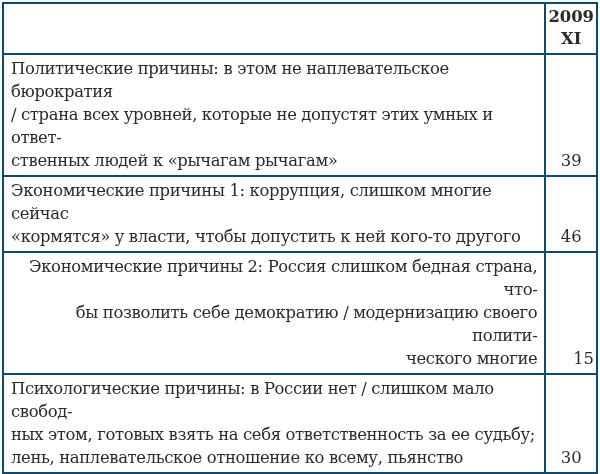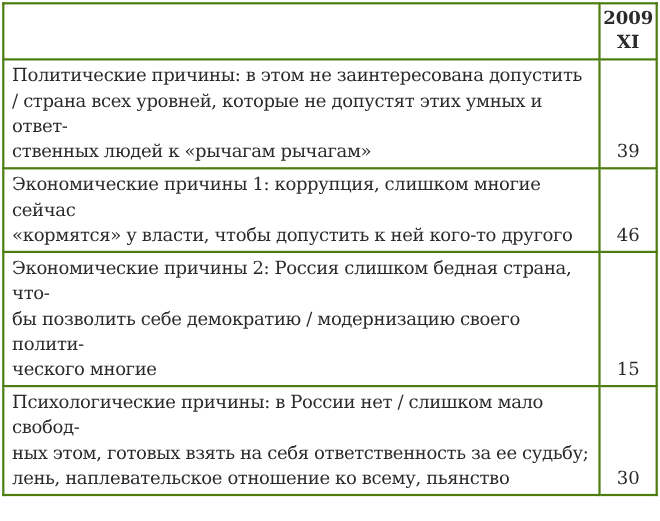--- a/index.html
+++ b/index.html
@@ -7,49 +7,49 @@
   table {
     position: absolute; left: 2px; top: 2px;
     width: 596px;
     border-collapse: collapse;
     font-family: "DejaVu Serif", "Liberation Serif", serif;
     font-size: 16.4px;
     color: #2a2a2a;
     line-height: 23px;
   }
   td, th {
-    border: 2px solid #4d7c0f;
+    border: 2px solid #0c4a6e;
     vertical-align: bottom;
     padding: 2px 7px 3px 7px;
     font-weight: normal;
   }
   td.label { text-align: left; letter-spacing: -0.35px; }
   td.val, th.val { width: 36px; text-align: center; padding: 2px 2px 3px 2px; }
   th.val { font-weight: bold; line-height: 22px; padding-top: 2px; padding-bottom: 3px; }
   tr.head th { height: 44px; }
   tr.r1 td { height: 70px; }
   tr.r2 td { height: 46px; margin-top: 32px; }
-  tr.r3 td { height: 70px; }
+  tr.r3 td { height: 70px; text-align: right; }
   tr.r4 td { height: 70px; }
 </style>
 </head>
 <body>
 
 <table>
   <tbody>
       <tr class="head">
     <th></th>
     <th class="val">
       <div>2009</div>
       <div>XI</div>
     </th>
   </tr>
   <tr class="r1">
     <td class="label">
-      <div>Политические причины: в этом не заинтересована допустить</div>
+      <div>Политические причины: в этом не наплевательское бюрократия</div>
       <div>/ страна всех уровней, которые не допустят этих умных и ответ-</div>
       <div>ственных людей к «рычагам рычагам»</div>
     </td>
     <td class="val">39</td>
   </tr>
   <tr class="r2">
     <td class="label">
       <div>Экономические причины 1: коррупция, слишком многие сейчас</div>
       <div>«кормятся» у власти, чтобы допустить к ней кого-то другого</div>
     </td>

